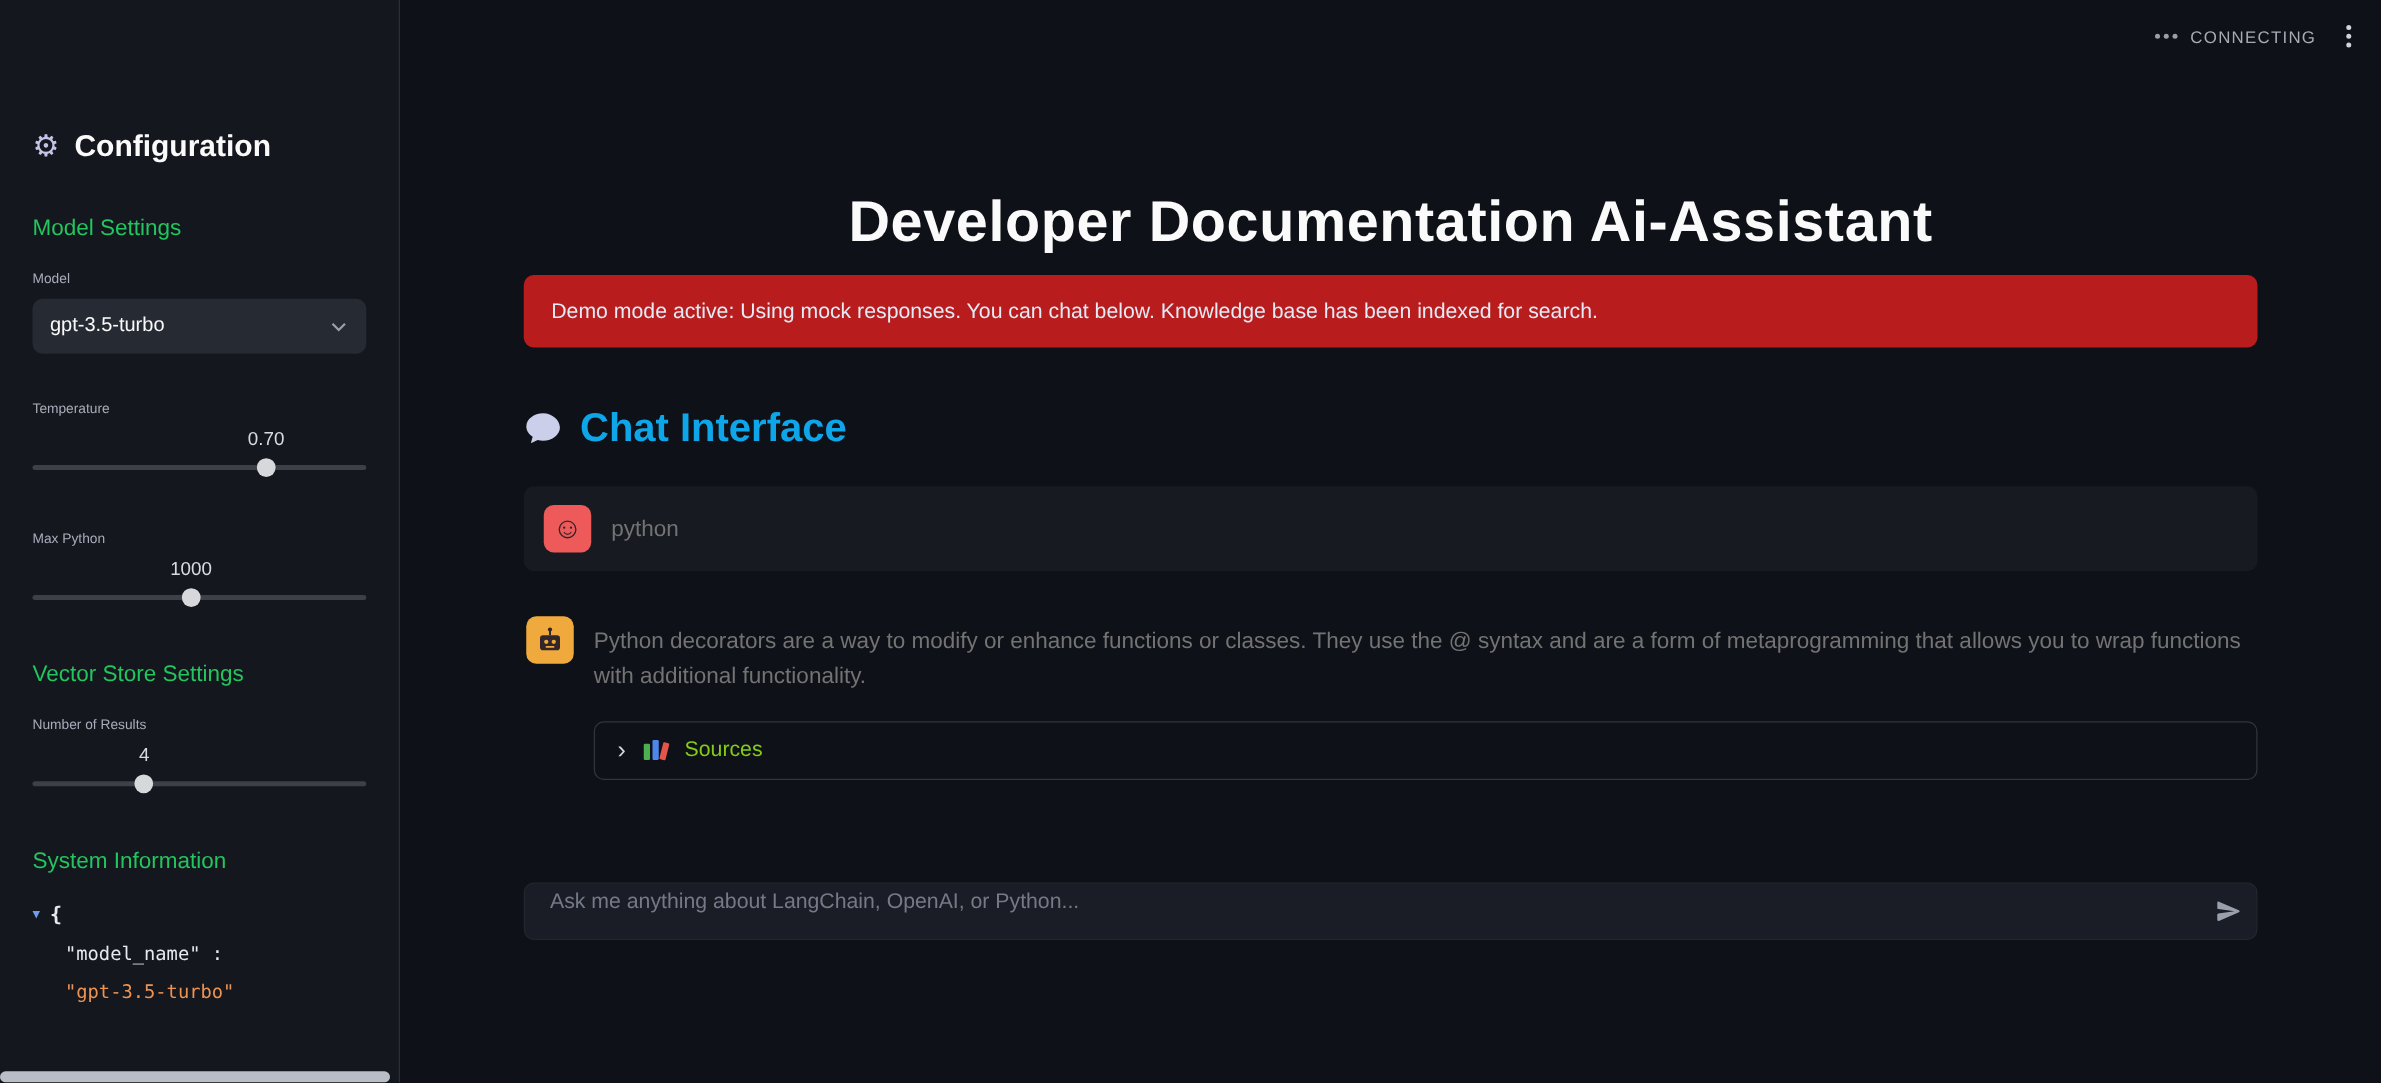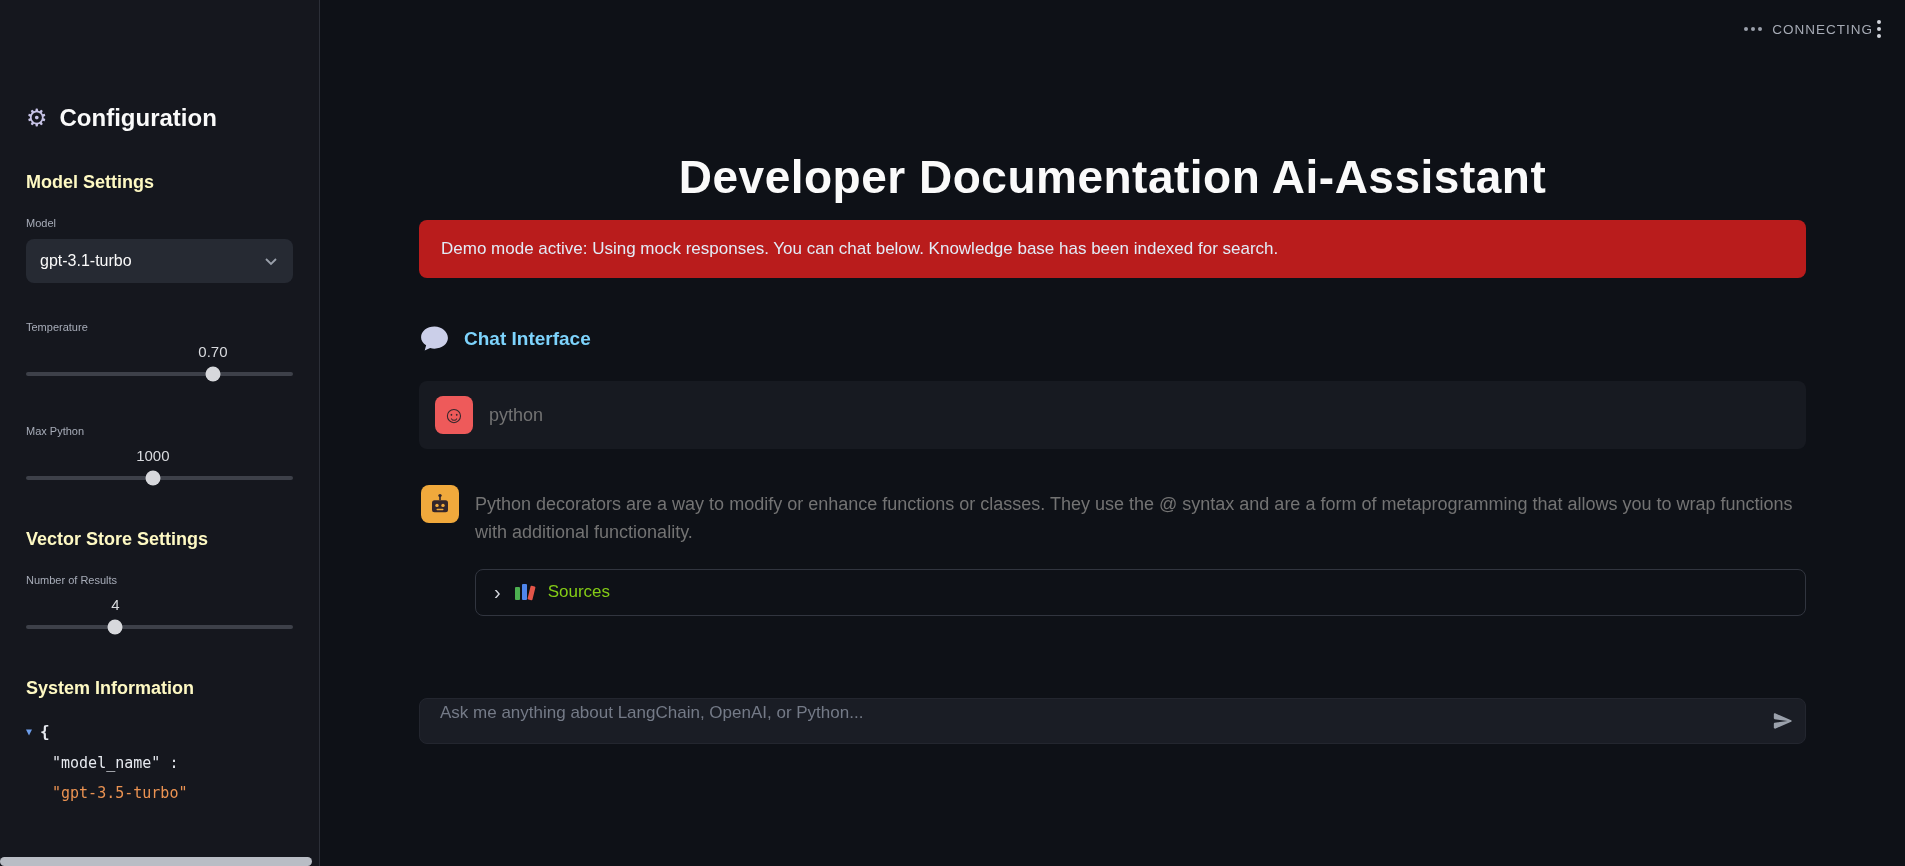--- a/index.html
+++ b/index.html
@@ -13,21 +13,21 @@
   
   .sidebar {
     width:320px; min-width:320px; height:100%;
     background:#15171e; border-right:1px solid #2c2f38;
     padding:104px 26px 0 26px; position:relative;
   }
   .config-row { display:flex; align-items:center; gap:12px; margin-bottom:40px; }
   .gear { font-size:24px; color:#c7c3e6; line-height:1; }
   .config-title { font-size:24px; font-weight:700; color:#fafafa; }
 
-  .side-h { font-size:18px; font-weight:700; color:#fef9c3; margin-bottom:24px; }
+  .side-h { font-size:18px; font-weight:400; color:#22c55e; margin-bottom:24px; }
   .side-label { font-size:11px; color:#a7acb8; margin-bottom:10px; }
 
   .select {
     height:44px; background:#262a33; border-radius:8px;
     display:flex; align-items:center; justify-content:space-between;
     padding:0 14px; cursor:pointer; margin-bottom:38px;
   }
   .select-value { font-size:16px; color:#fafafa; }
 
   .slider-block { position:relative; margin-bottom:40px; height:42px; }
@@ -54,21 +54,21 @@
   .side-scrollbar {
     position:absolute; left:0; bottom:0; height:9px; width:312px;
     background:#b9bdc5; border-radius:5px; cursor:pointer;
   }
 
   
   .main { flex:1; position:relative; height:100%; }
 
   .topbar {
     position:absolute; top:16px; right:20px;
-    display:flex; align-items:center; 
+    display:flex; align-items:center; gap:20px;
   }
   .status { display:flex; align-items:center; gap:10px; }
   .run-dots { display:flex; gap:3px; }
   .run-dots i { width:4px; height:4px; border-radius:50%; background:#9aa0ab; }
   .status-text { font-size:13.5px; color:#a6abb5; letter-spacing:1px; }
   .kebab { display:flex; flex-direction:column; gap:3px; cursor:pointer; padding:4px; background:none; border:none; }
   .kebab i { width:4px; height:4px; border-radius:50%; background:#d0d4db; }
 
   .content { width:1387px; margin:0 auto; padding-top:150px; }
 
@@ -76,21 +76,21 @@
     text-align:center; font-size:46px; font-weight:700; color:#fafafa;
     letter-spacing:0.5px; margin-bottom:16px;
   }
 
   .info-banner {
     background:#b91c1c; border-radius:8px; padding:19px 22px;
     font-size:17px; color:#e2ebf6; margin-bottom:46px;
   }
 
   .chat-heading { display:flex; align-items:center; gap:14px; margin-bottom:28px; }
-  .chat-heading-text { font-size:19px; font-weight:700; color:#7dd3fc;text-align:right; }
+  .chat-heading-text { font-size:32px; font-weight:700; color:#0ea5e9;text-align:right; }
 
   .msg { display:flex; align-items:flex-start; gap:16px; }
   .msg.user-card {
     background:#171a21; border-radius:8px; padding:15px 16px; margin-bottom:36px;
   }
   .msg.assistant-row { padding:0 2px; margin-bottom:22px; }
   .avatar {
     width:38px; height:38px; min-width:38px; border-radius:8px;
     display:flex; align-items:center; justify-content:center;
   }
@@ -133,21 +133,21 @@
 
     <div class="config-row">
       <span class="gear">⚙</span>
       <span class="config-title">Configuration</span>
     </div>
 
     <div class="side-h">Model Settings</div>
 
     <div class="side-label">Model</div>
     <div class="select">
-      <span class="select-value">gpt-3.1-turbo</span>
+      <span class="select-value">gpt-3.5-turbo</span>
       <svg width="16" height="16" viewBox="0 0 16 16">
         <polyline points="3,6 8,11 13,6" fill="none" stroke="#9aa0ab" stroke-width="1.8"></polyline>
       </svg>
     </div>
 
     <div class="side-label">Temperature</div>
     <div class="slider-block">
       <span class="slider-value" style="left:70%;">0.70</span>
       <div class="slider-track">
         <div class="slider-thumb" style="left:70%;"></div>

